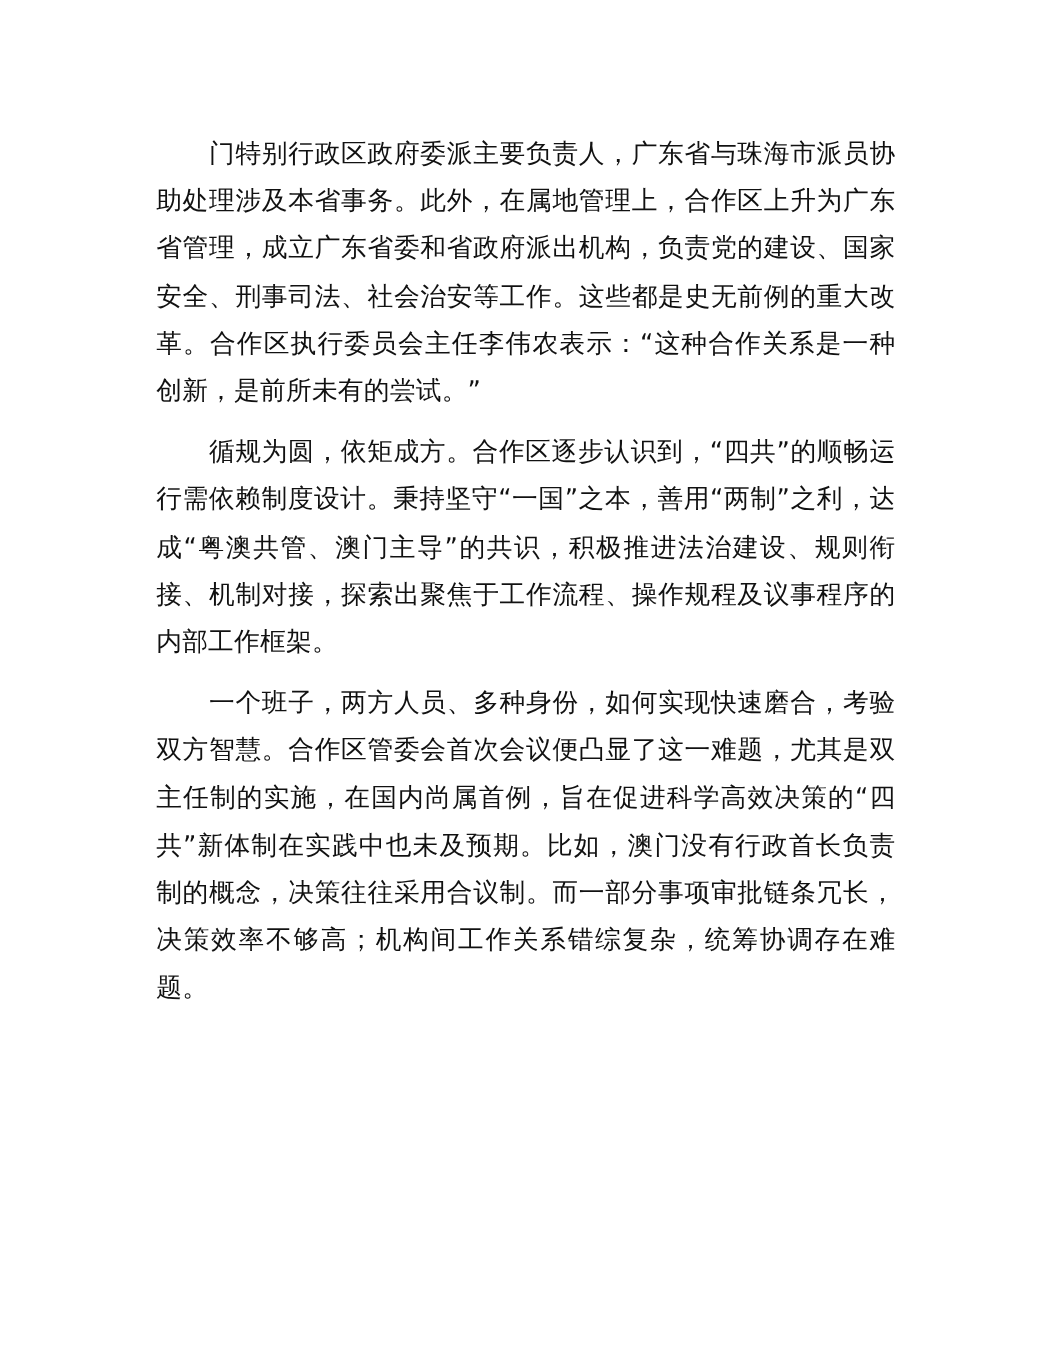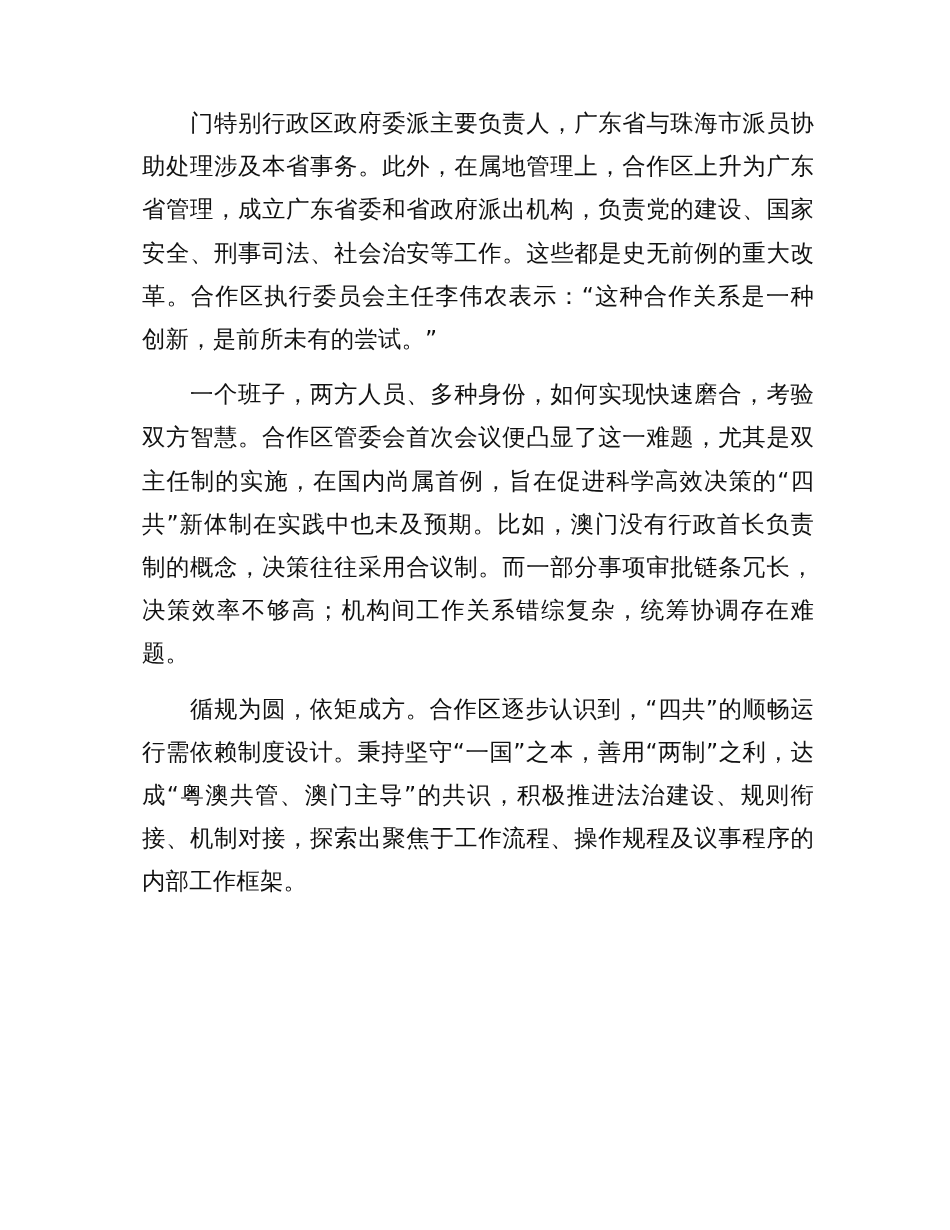--- a/index.html
+++ b/index.html
@@ -9,35 +9,35 @@
     }
     body {
       width: 950px;
       height: 1230px;
       position: relative;
       overflow: hidden;
     }
     .page {
       position: absolute;
       left: 142px;
-      top: 102px;
+      top: 118px;
       width: 672px;
       color: #111111;
       font-family: "DejaVu Sans", "Liberation Sans", sans-serif;
       font-size: 23.4px;
       line-height: 43.2px;
       letter-spacing: 0.2px;
     }
     .para {
       margin: 0 0 12px 0;
       text-indent: 48px;
       text-align: justify;
       word-break: break-all;
     }
   </style>
 </head>
 <body>
 
 <div class="page">
   <p class="para">门特别行政区政府委派主要负责人，广东省与珠海市派员协助处理涉及本省事务。此外，在属地管理上，合作区上升为广东省管理，成立广东省委和省政府派出机构，负责党的建设、国家安全、刑事司法、社会治安等工作。这些都是史无前例的重大改革。合作区执行委员会主任李伟农表示：“这种合作关系是一种创新，是前所未有的尝试。”</p>
+  <p class="para">循规为圆，依矩成方。合作区逐步认识到，“四共”的顺畅运行需依赖制度设计。秉持坚守“一国”之本，善用“两制”之利，达成“粤澳共管、澳门主导”的共识，积极推进法治建设、规则衔接、机制对接，探索出聚焦于工作流程、操作规程及议事程序的内部工作框架。</p>
   <p class="para">一个班子，两方人员、多种身份，如何实现快速磨合，考验双方智慧。合作区管委会首次会议便凸显了这一难题，尤其是双主任制的实施，在国内尚属首例，旨在促进科学高效决策的“四共”新体制在实践中也未及预期。比如，澳门没有行政首长负责制的概念，决策往往采用合议制。而一部分事项审批链条冗长，决策效率不够高；机构间工作关系错综复杂，统筹协调存在难题。</p>
-  <p class="para">循规为圆，依矩成方。合作区逐步认识到，“四共”的顺畅运行需依赖制度设计。秉持坚守“一国”之本，善用“两制”之利，达成“粤澳共管、澳门主导”的共识，积极推进法治建设、规则衔接、机制对接，探索出聚焦于工作流程、操作规程及议事程序的内部工作框架。</p>
 </div>
 
 </body></html>

